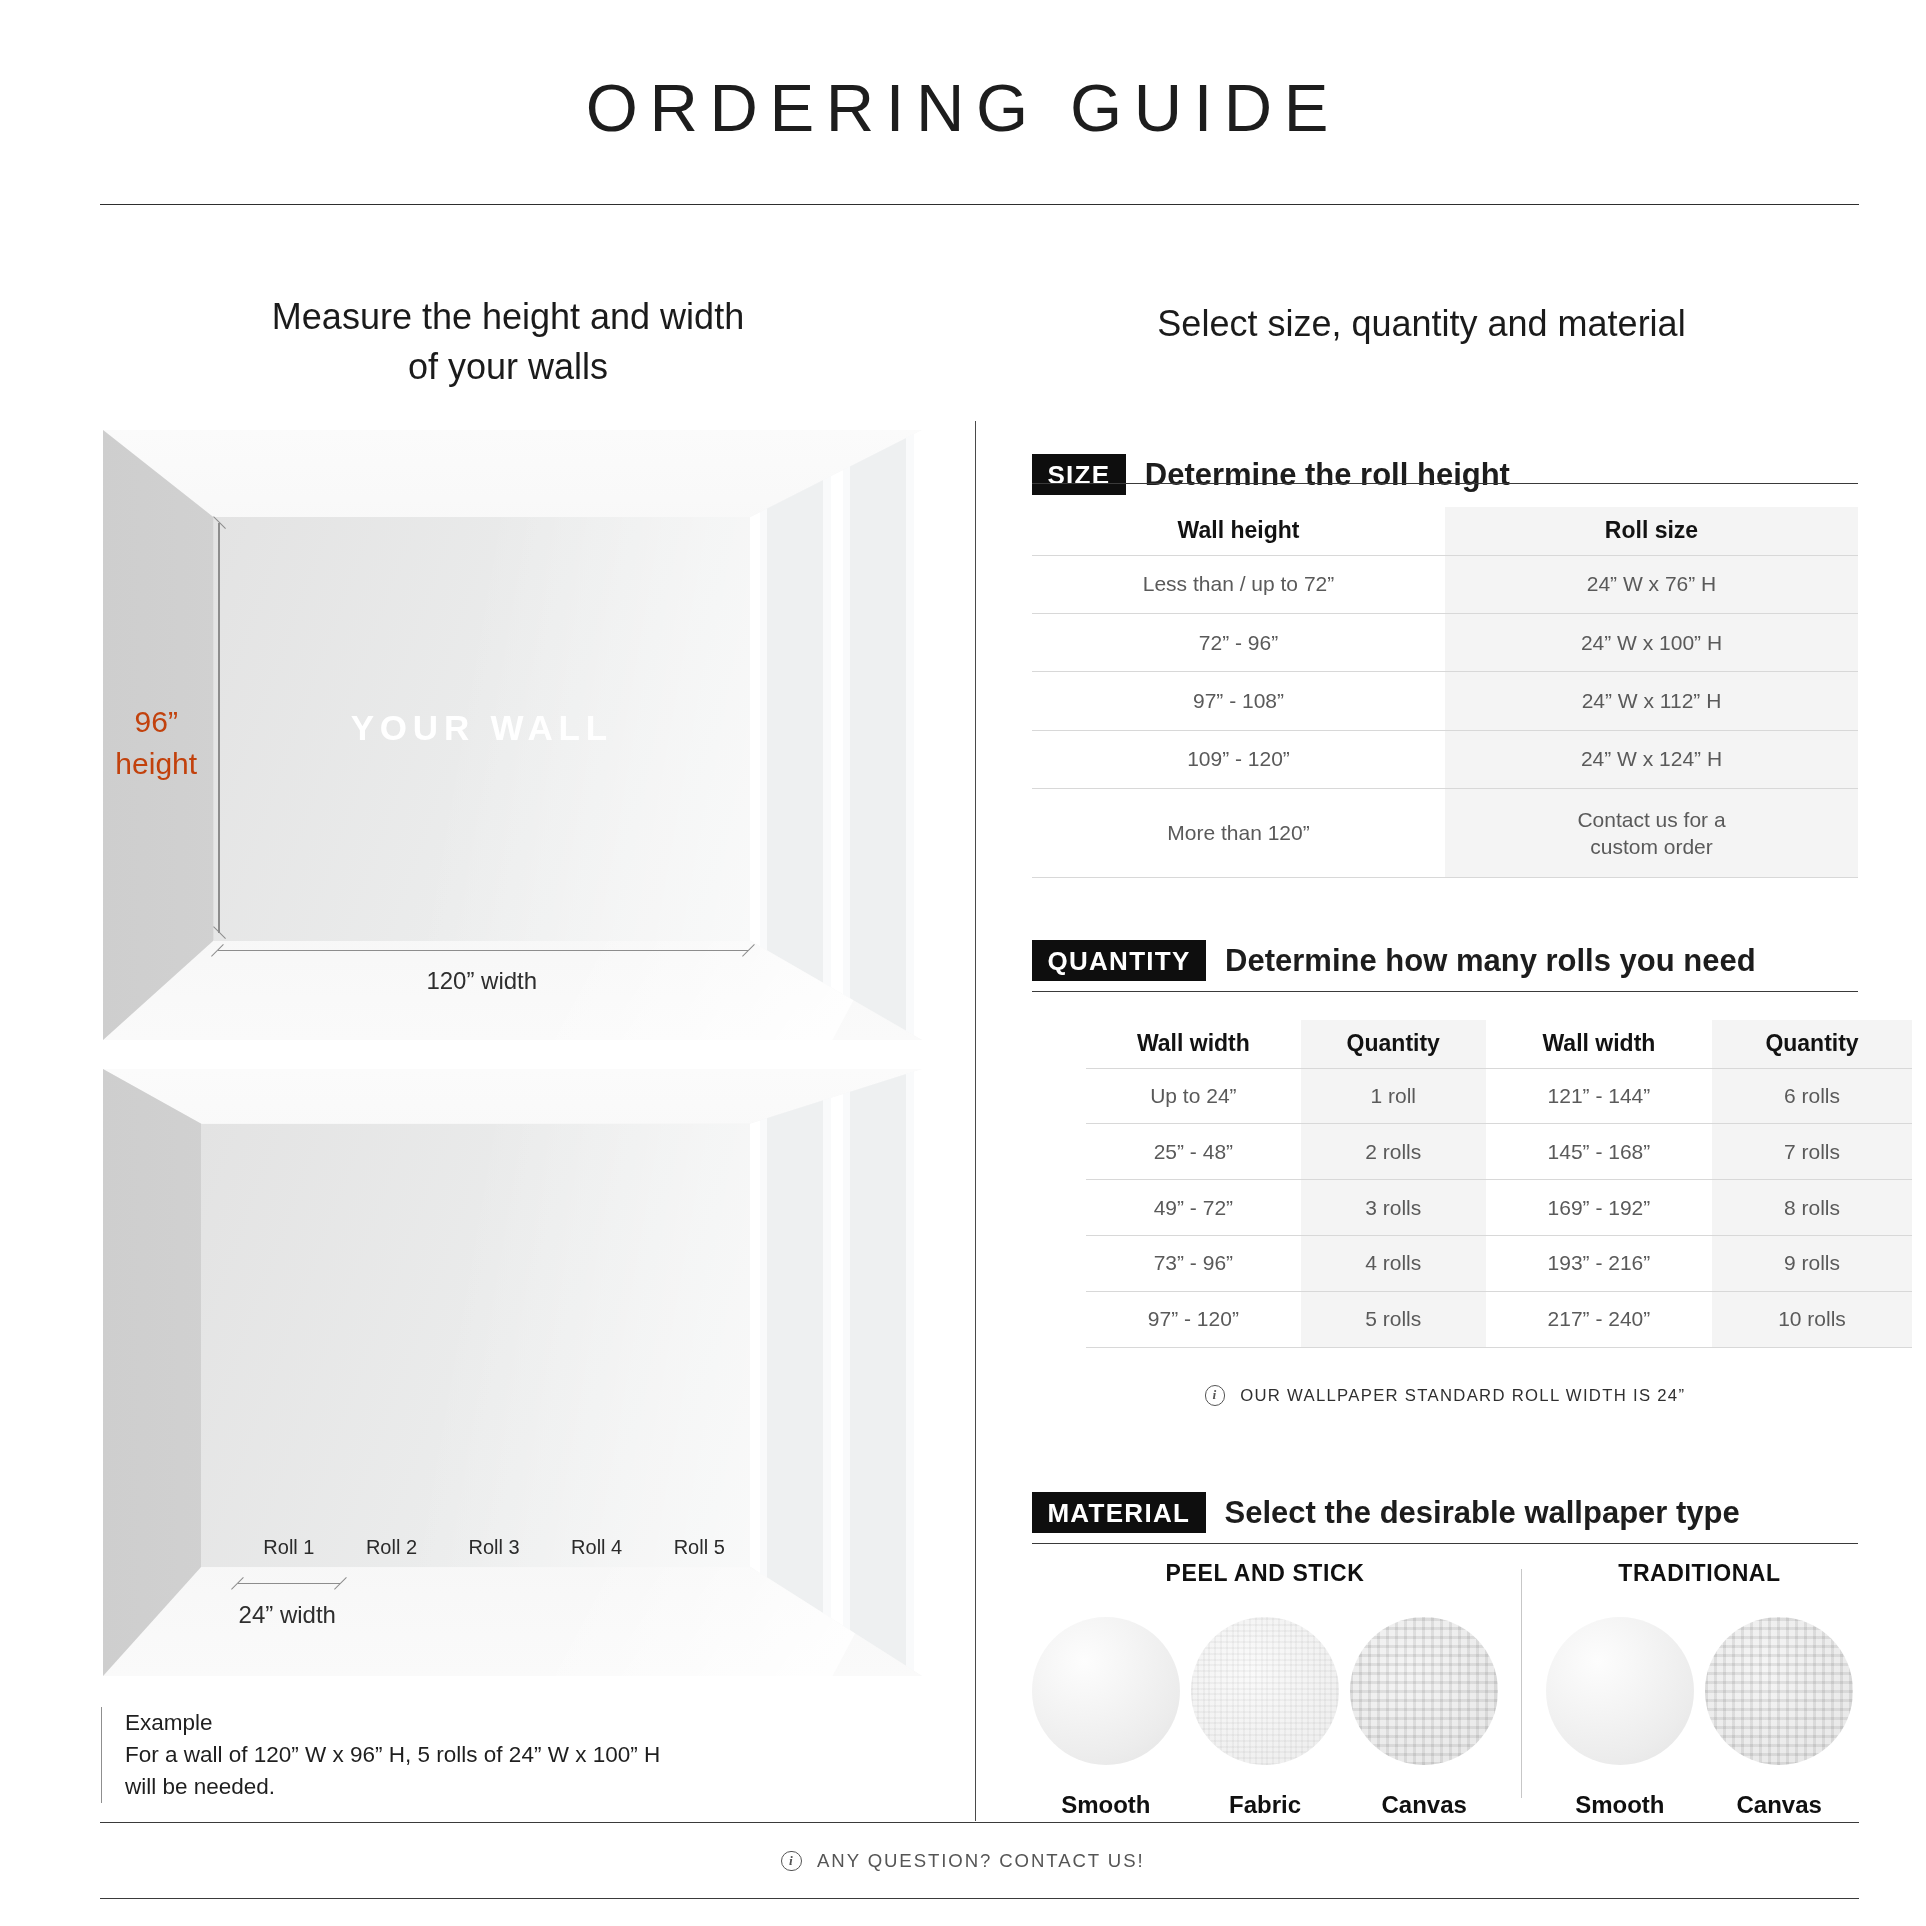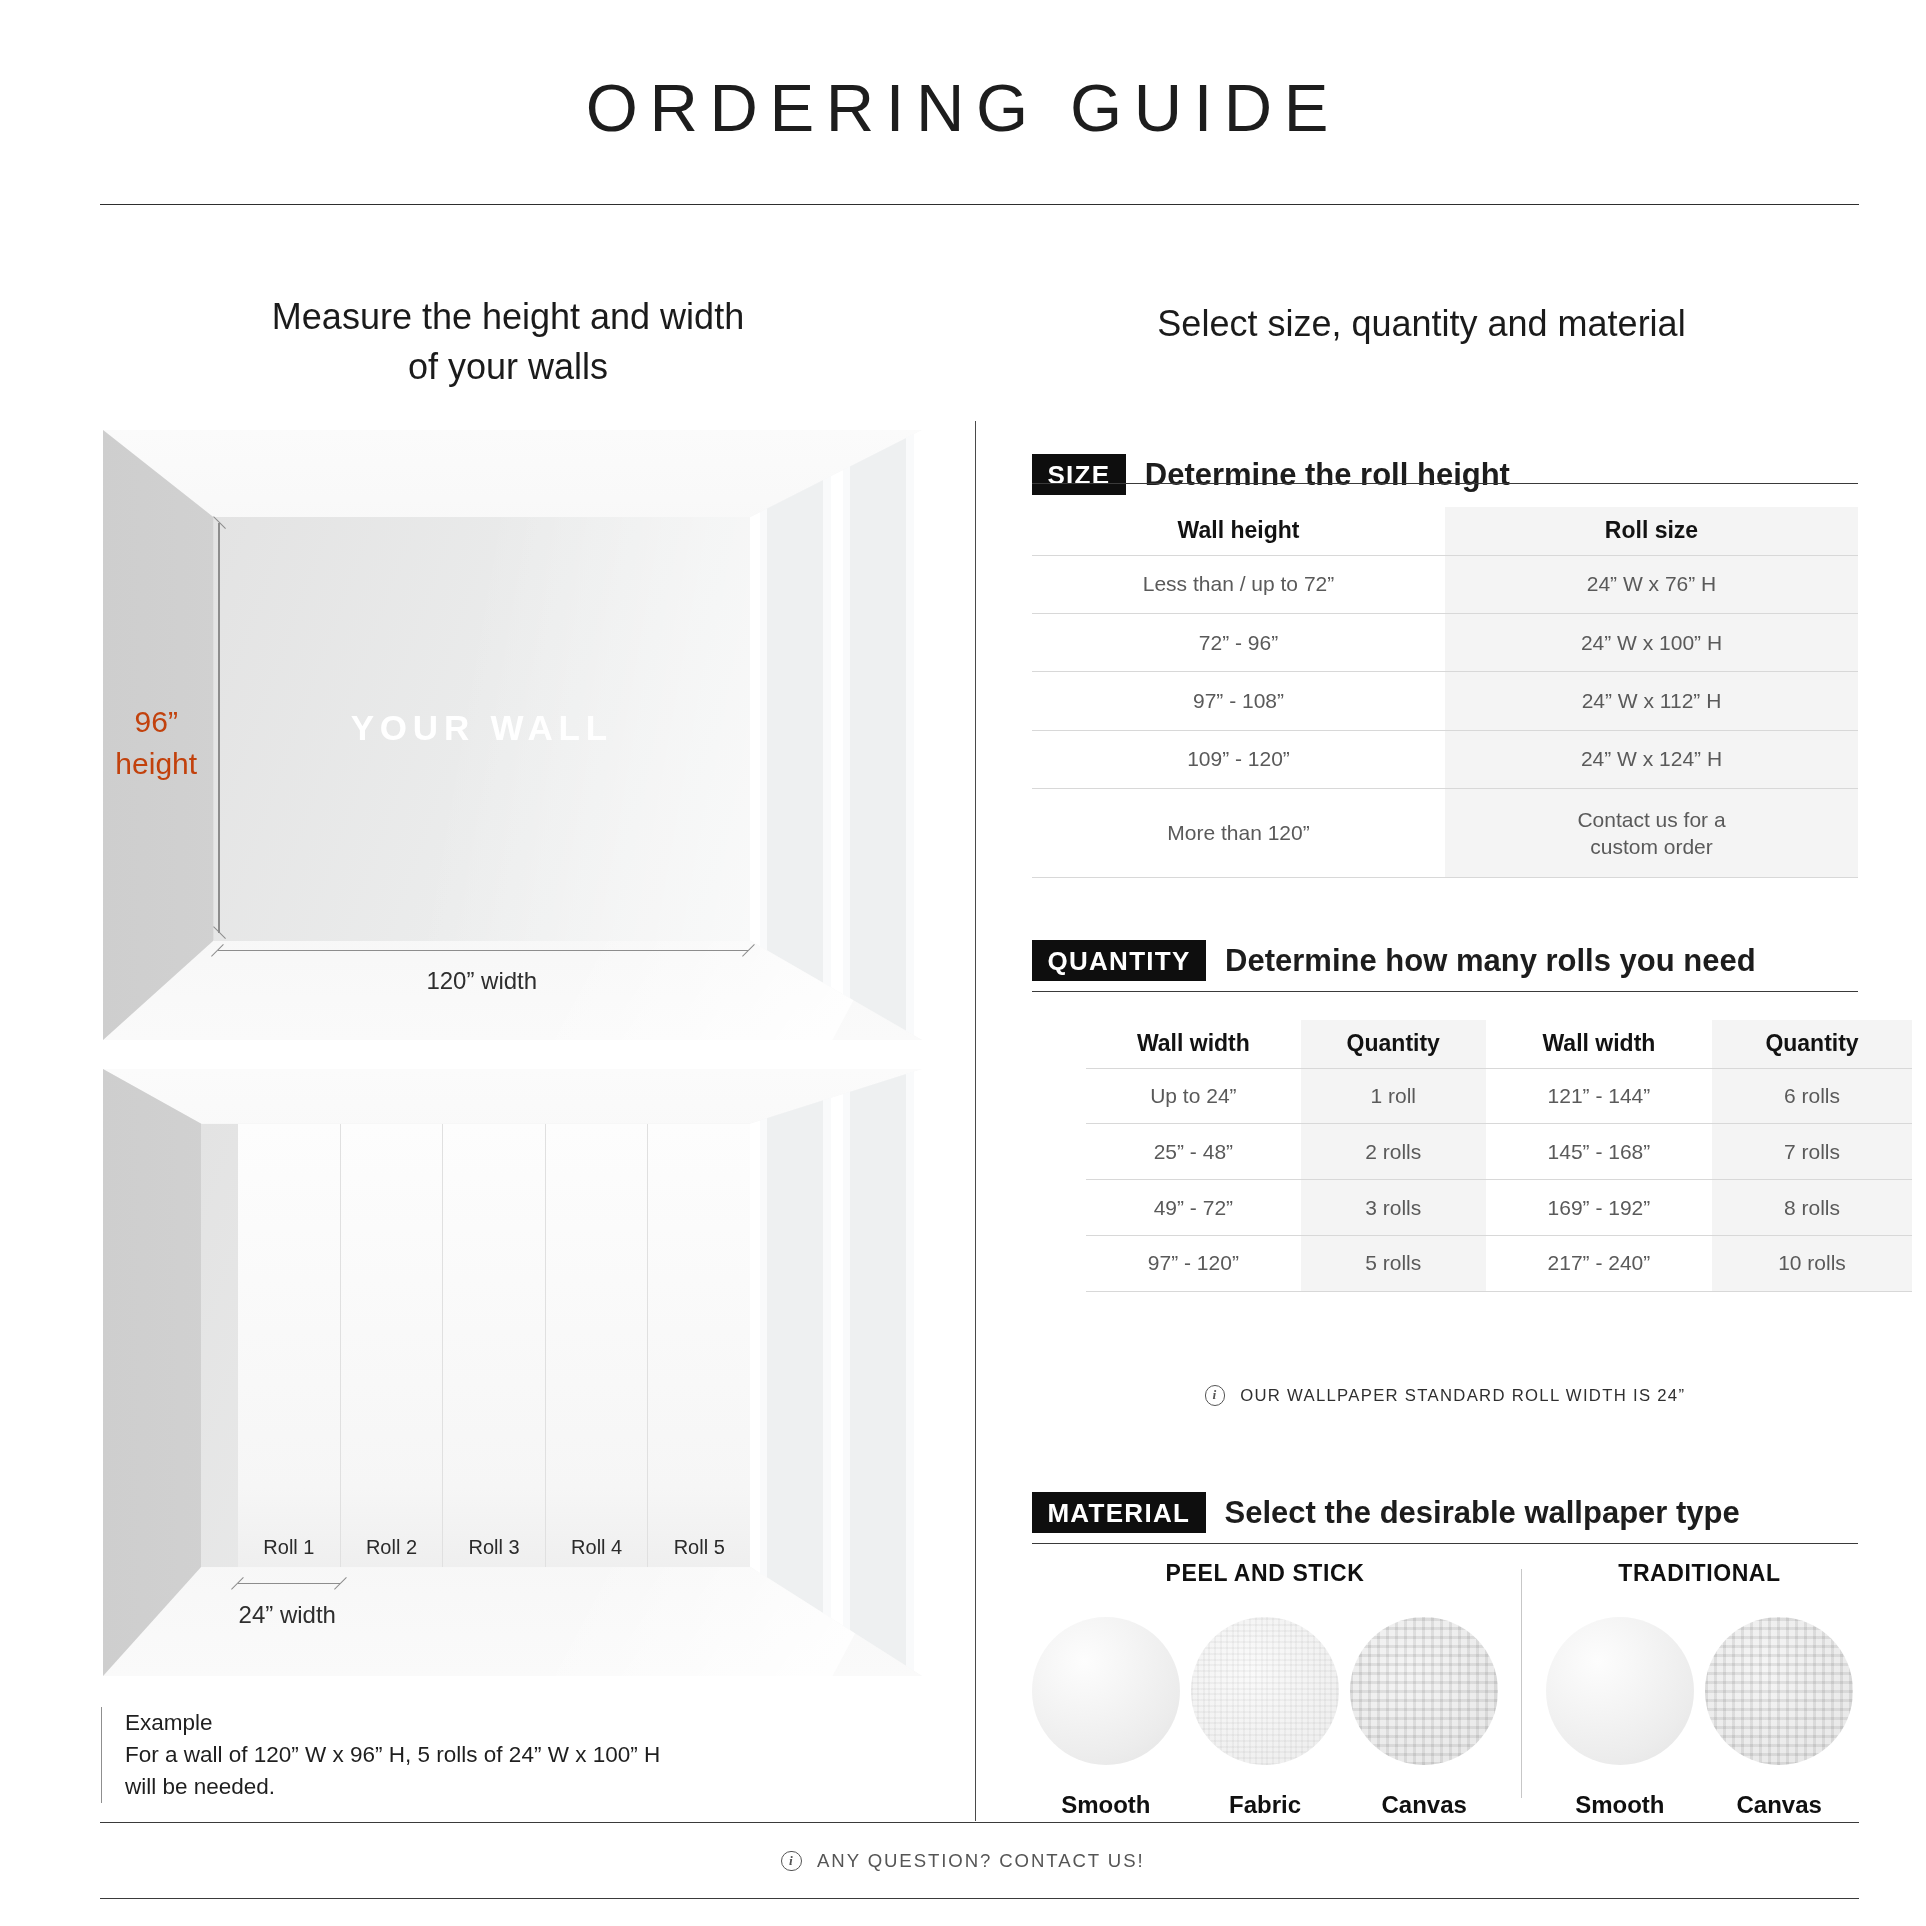--- a/index.html
+++ b/index.html
@@ -63,21 +63,21 @@
   .room2 .dim-h { left:16.5%; width:12.4%; top:84.6%; }
 
   .height-label { position:absolute; left:0%; width:13%; top:44.5%; text-align:center;
                   font-size:30px; line-height:1.4; color:#c2410c; white-space:pre-line; }
   .your-wall { position:absolute; left:13.5%; width:65.5%; top:45.5%; text-align:center;
                color:#ffffff; font-weight:700; font-size:35px; letter-spacing:5.8px; }
   .width-label { position:absolute; left:13.5%; width:65.5%; top:88%; text-align:center;
                  font-size:24px; color:#2e2e2e; }
 
   
-  .rolls { position:absolute; left:16.5%; width:62.5%; top:9%; bottom:18%; display:flex; }
+  .rolls { position:absolute; left:16.5%; width:62.5%; top:9%; bottom:18%; display:flex;align-items:flex-end; }
   .roll { flex:1; position:relative; background:linear-gradient(180deg,#fdfdfd,#f6f6f6 82%,#efefef); }
   .roll:not(:last-child) { border-right:1.9px solid #e0e0e0; }
   .roll-label { position:absolute; bottom:7.7px; left:0; width:100%; text-align:center;
                 font-size:20px; color:#2b2b2b; }
   .roll-width-label { position:absolute; left:9.5%; width:26%; top:87.6%; text-align:center;
                       font-size:24px; color:#2e2e2e; }
 
   
   .example { position:absolute; left:101px; top:1707px; width:758px;
              border-left:1.9px solid #8f8f8f; padding-left:23px;
@@ -269,20 +269,26 @@
       <div class="c3 t-cell">145” - 168”</div>
       <div class="c4 t-cell">7 rolls</div>
     </div>
     <div class="t-row">
       <div class="c1 t-cell">49” - 72”</div>
       <div class="c2 t-cell">3 rolls</div>
       <div class="c3 t-cell">169” - 192”</div>
       <div class="c4 t-cell">8 rolls</div>
     </div>
     <div class="t-row">
+      <div class="c1 t-cell">73” - 96”</div>
+      <div class="c2 t-cell">4 rolls</div>
+      <div class="c3 t-cell">193” - 216”</div>
+      <div class="c4 t-cell">9 rolls</div>
+    </div>
+    <div class="t-row">
       <div class="c1 t-cell">97” - 120”</div>
       <div class="c2 t-cell">5 rolls</div>
       <div class="c3 t-cell">217” - 240”</div>
       <div class="c4 t-cell">10 rolls</div>
     </div>
   </div>
 
   <div class="roll-note">
     <span class="info-icon">
         <span>i</span>

